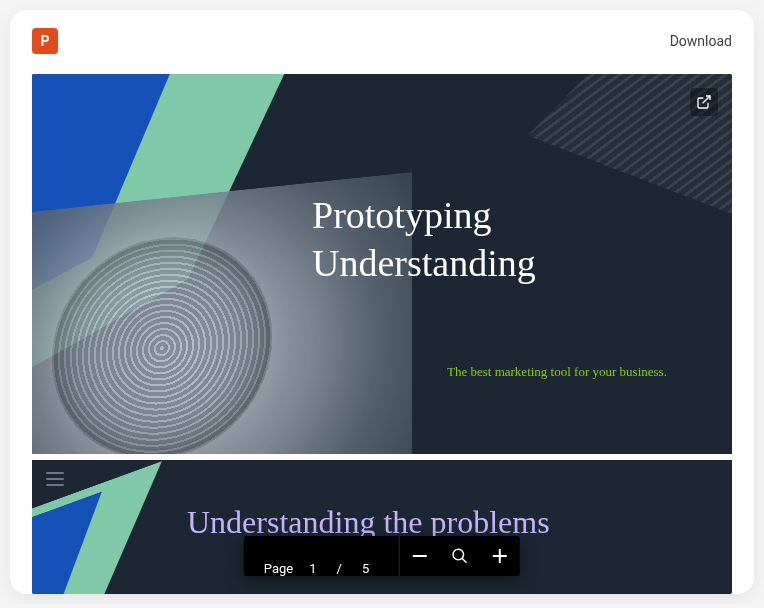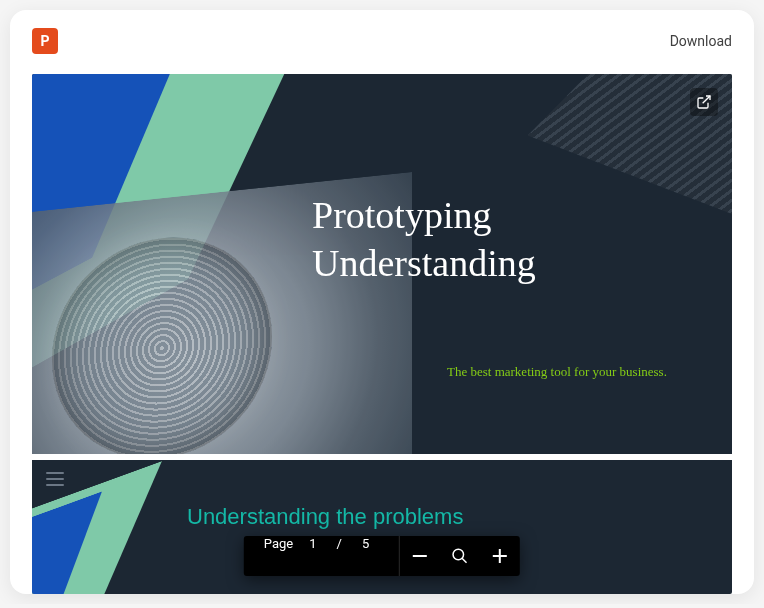--- a/index.html
+++ b/index.html
@@ -196,44 +196,44 @@
       width: 130px;
       height: 120px;
       background: #1552b8;
       clip-path: polygon(0 0, 100% 0, 60% 100%, 0 100%);
       transform: skewY(-20deg);
     }
     .slide2-title {
       position: absolute;
       left: 155px;
       top: 44px;
-      color: #14b8a6;
-      font-family: Liberation Sans, sans-serif;
-      font-size: 22px;
+      color: #c4b5fd;
+      font-family: Liberation Serif, serif;
+      font-size: 32px;
       font-weight: 400;
     }
     
     .toolbar {
       position: absolute;
       bottom: 18px;
       left: 50%;
       transform: translateX(-50%);
       background: #000;
       height: 40px;
       border-radius: 3px;
       display: flex;
       align-items: center;
       color: #fff;
       font-size: 13px;
       box-shadow: 0 4px 16px rgba(0,0,0,0.5);
       z-index: 20;
     }
     .toolbar .seg {
       display: flex;
-      align-items: flex-start;
+      align-items: flex-end;
       padding: 0 20px;
       height: 100%;
       gap: 6px;
     }
     .toolbar .divider {
       width: 1px;
       height: 100%;
       background: #2a2a2a;
     }
     .toolbar .page-label { color: #fff; }

